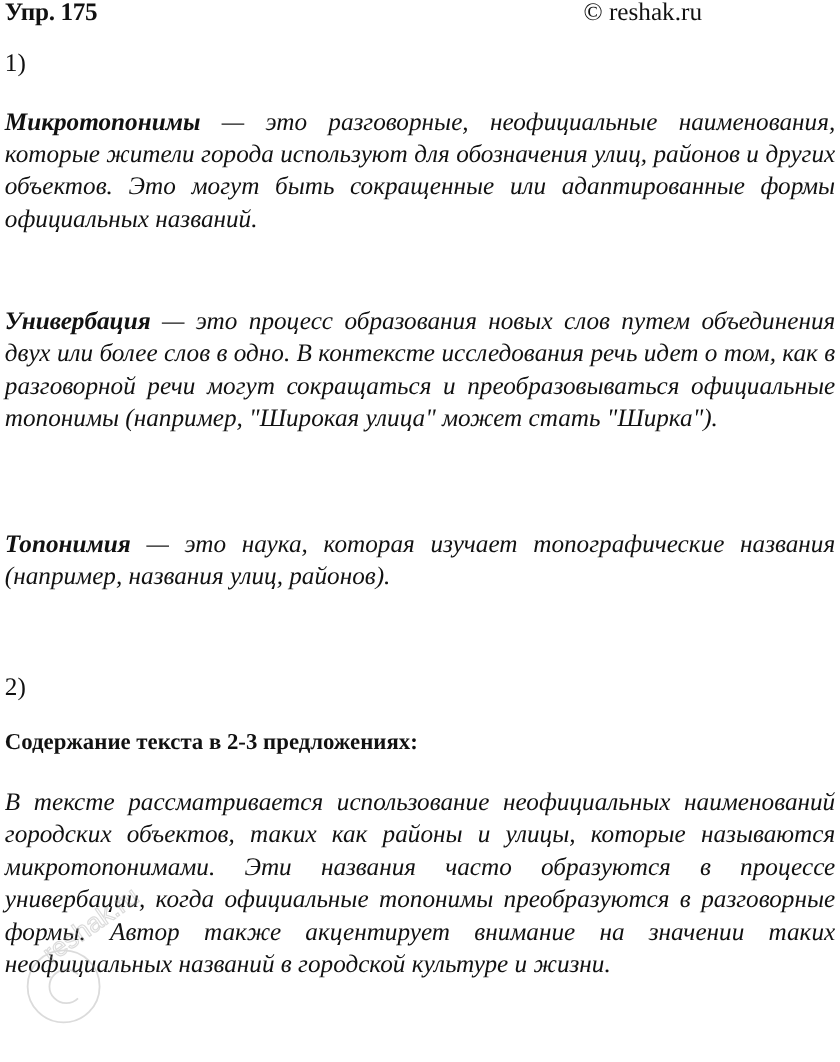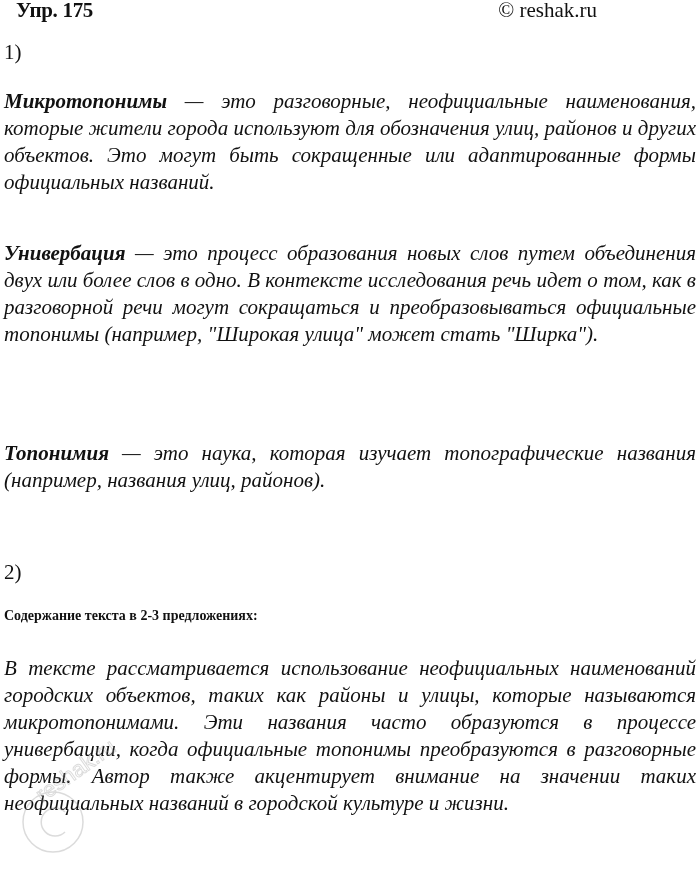--- a/index.html
+++ b/index.html
@@ -2,63 +2,63 @@
 <html><head>
 <meta charset="utf-8">
 <style>
   html, body { margin: 0; padding: 0; background: #ffffff; }
   body {
     width: 700px; height: 885px; overflow: hidden; position: relative;
     font-family: "Liberation Serif", "DejaVu Serif", serif;
     color: #111111;
   }
   .header {
-    position: absolute; left: 12px; top: 0; width: 587px; height: 30px;
+    position: absolute; left: 0; top: 0; width: 587px; height: 30px;
   }
   .title {
     position: absolute; left: 4px; top: -2px;
     font-size: 21px; font-weight: bold; letter-spacing: -0.3px;
   }
   .copyright {
     position: absolute; right: 2px; top: -2px;
     font-size: 21px;
   }
   .section-num {
     position: absolute; left: 4px; font-size: 21px;
   }
   .para {
     position: absolute; left: 4px; width: 692px;
     font-size: 21px; line-height: 27px;
     text-align: justify;
     font-style: italic;
   }
   .para b { font-weight: bold; }
   .subhead {
-    position: absolute; left: 4px; font-size: 14px; font-weight: bold;
+    position: absolute; left: 4px; font-size: 19px; font-weight: bold;
   }
   .watermark {
     position: absolute; left: 15px; top: 740px; width: 130px; height: 120px;
     pointer-events: none; opacity: 0.35;
   }
 </style>
 </head>
 <body>
 
 <div class="header">
   <span class="title">Упр. 175</span>
   <span class="copyright">© reshak.ru</span>
 </div>
 
 <div class="section-num" style="top:40px;">1)</div>
 
 <div class="para" style="top:88px;">
   <b>Микротопонимы</b><span> — это разговорные, неофициальные наименования, которые жители города используют для обозначения улиц, районов и других объектов. Это могут быть сокращенные или адаптированные формы официальных названий.</span>
 </div>
 
-<div class="para" style="top:240px;">
+<div class="para" style="top:254px;">
   <b>Универбация</b><span> — это процесс образования новых слов путем объединения двух или более слов в одно. В контексте исследования речь идет о том, как в разговорной речи могут сокращаться и преобразовываться официальные топонимы (например, "Широкая улица" может стать "Ширка").</span>
 </div>
 
 <div class="para" style="top:440px;">
   <b>Топонимия</b><span> — это наука, которая изучает топографические названия (например, названия улиц, районов).</span>
 </div>
 
 <div class="section-num" style="top:560px;">2)</div>
 
 <div class="subhead" style="top:608px;">Содержание текста в 2-3 предложениях:</div>

